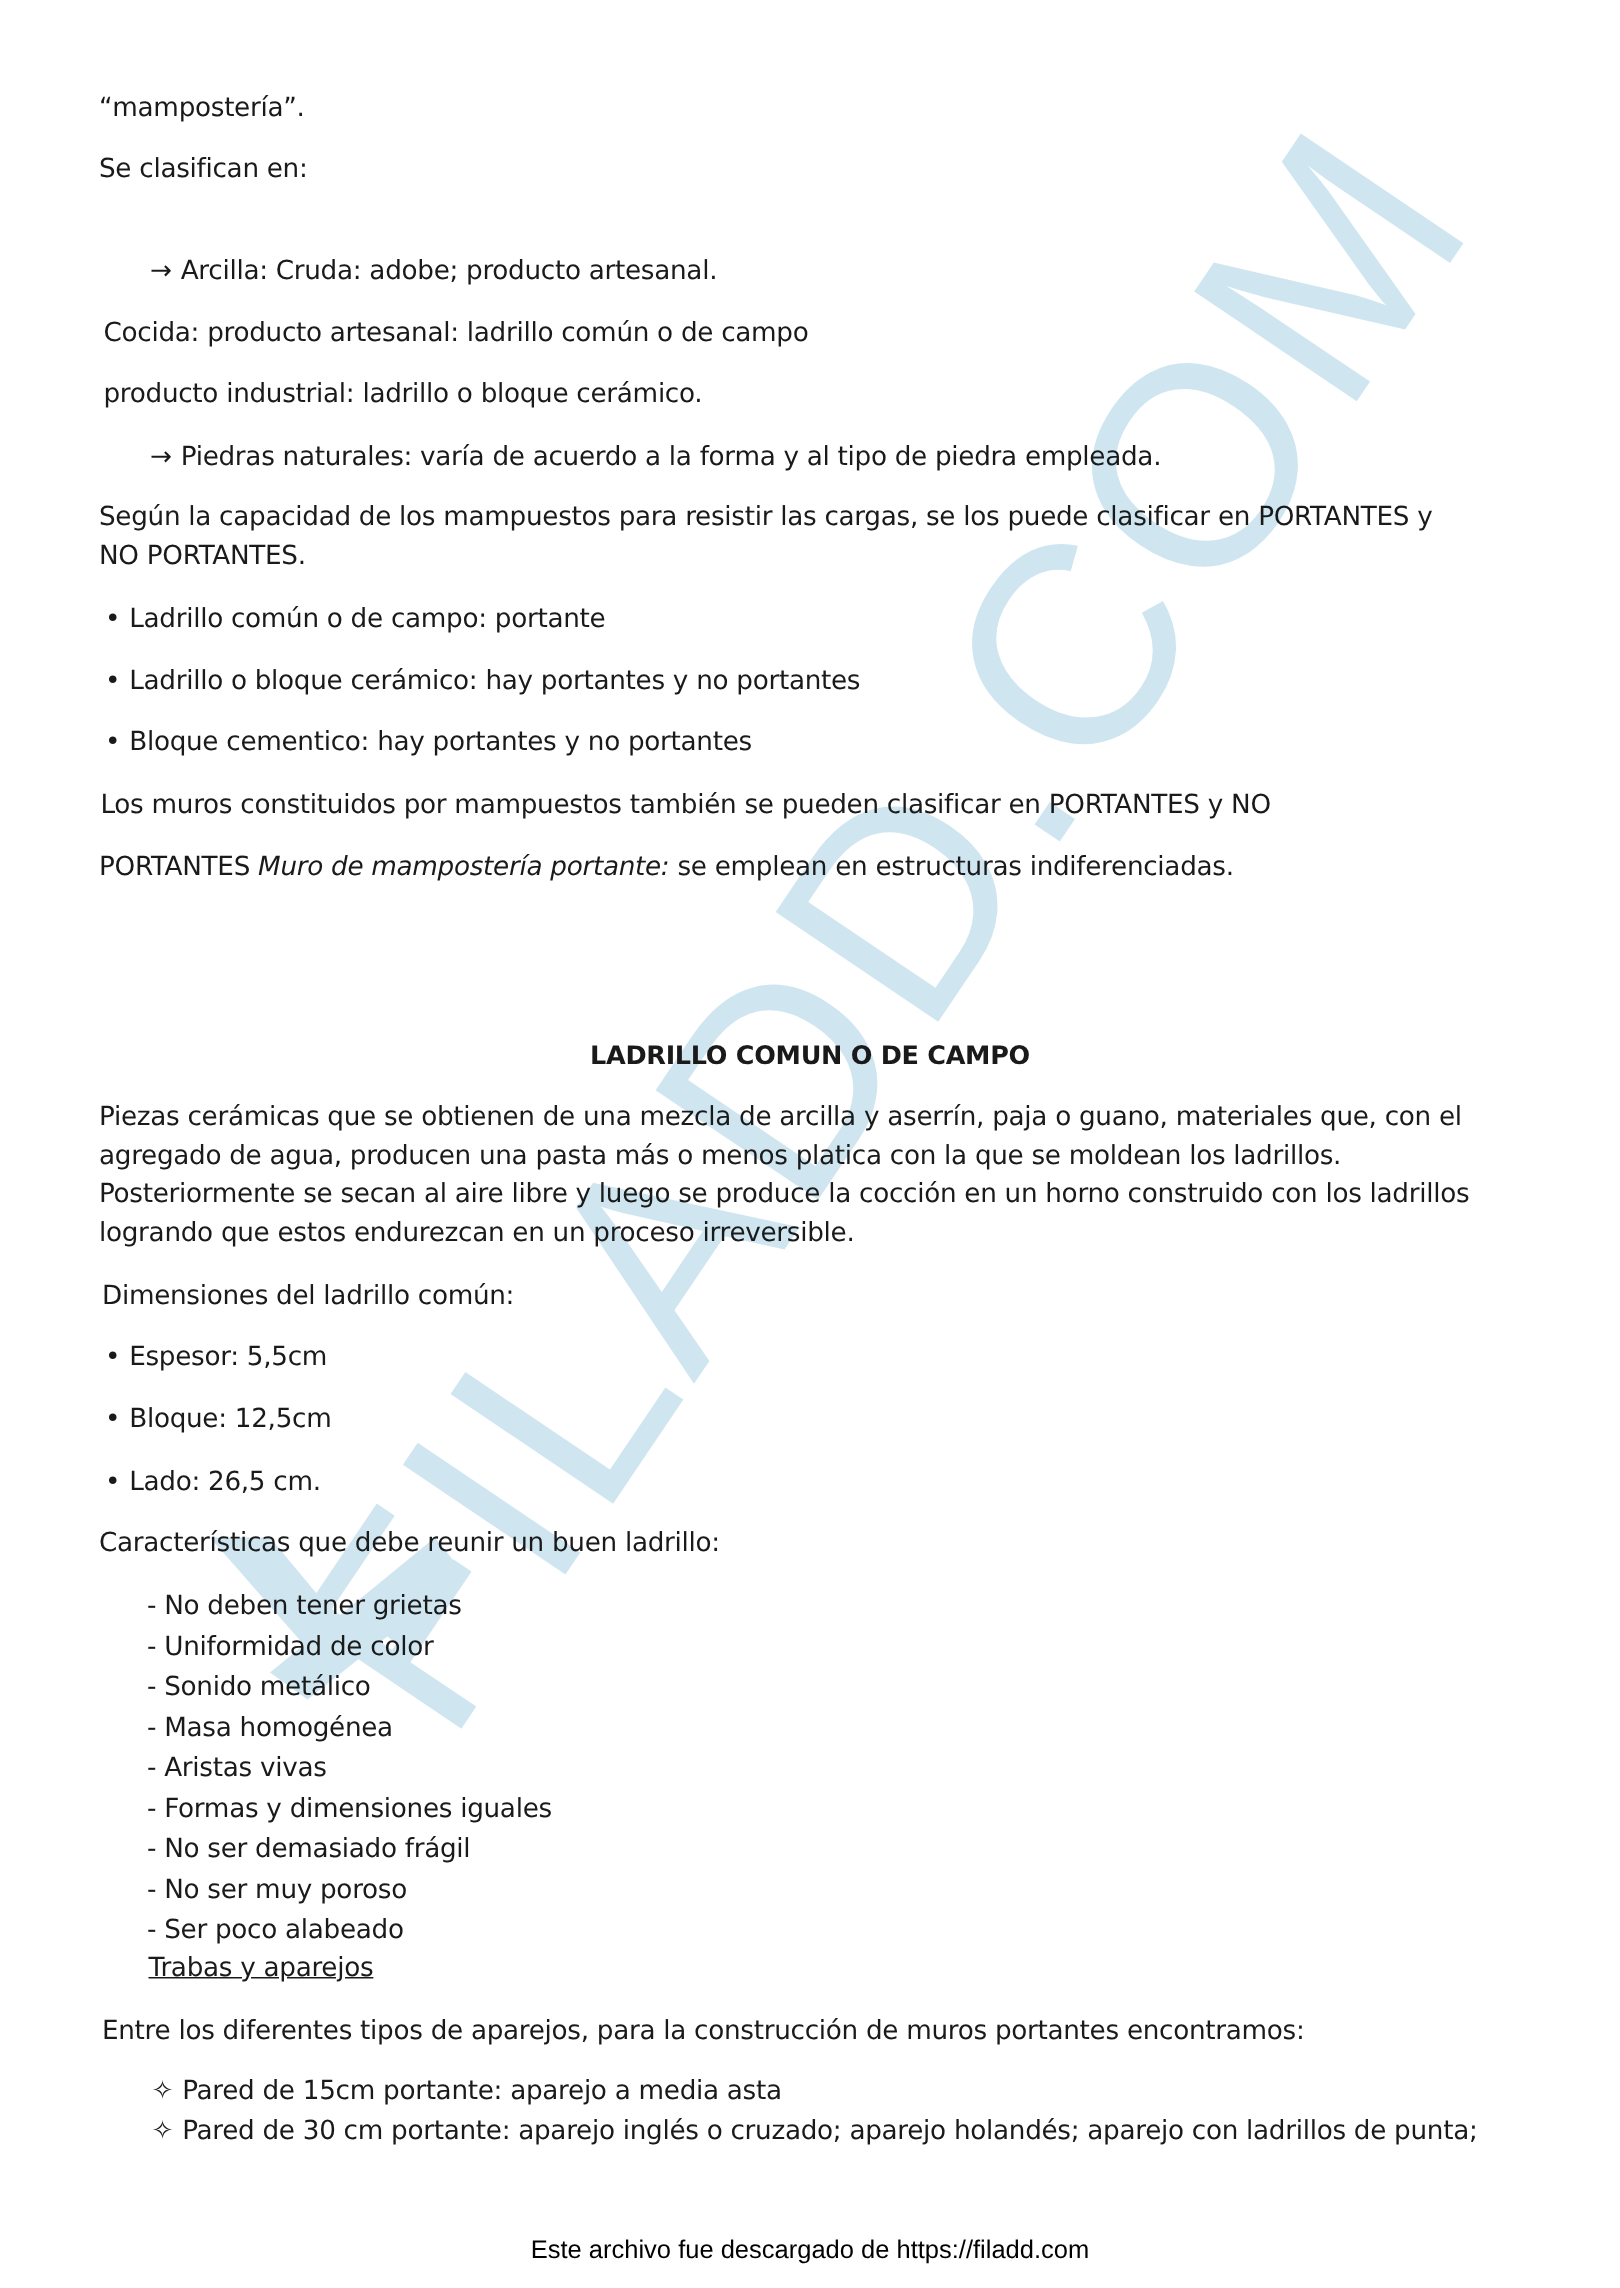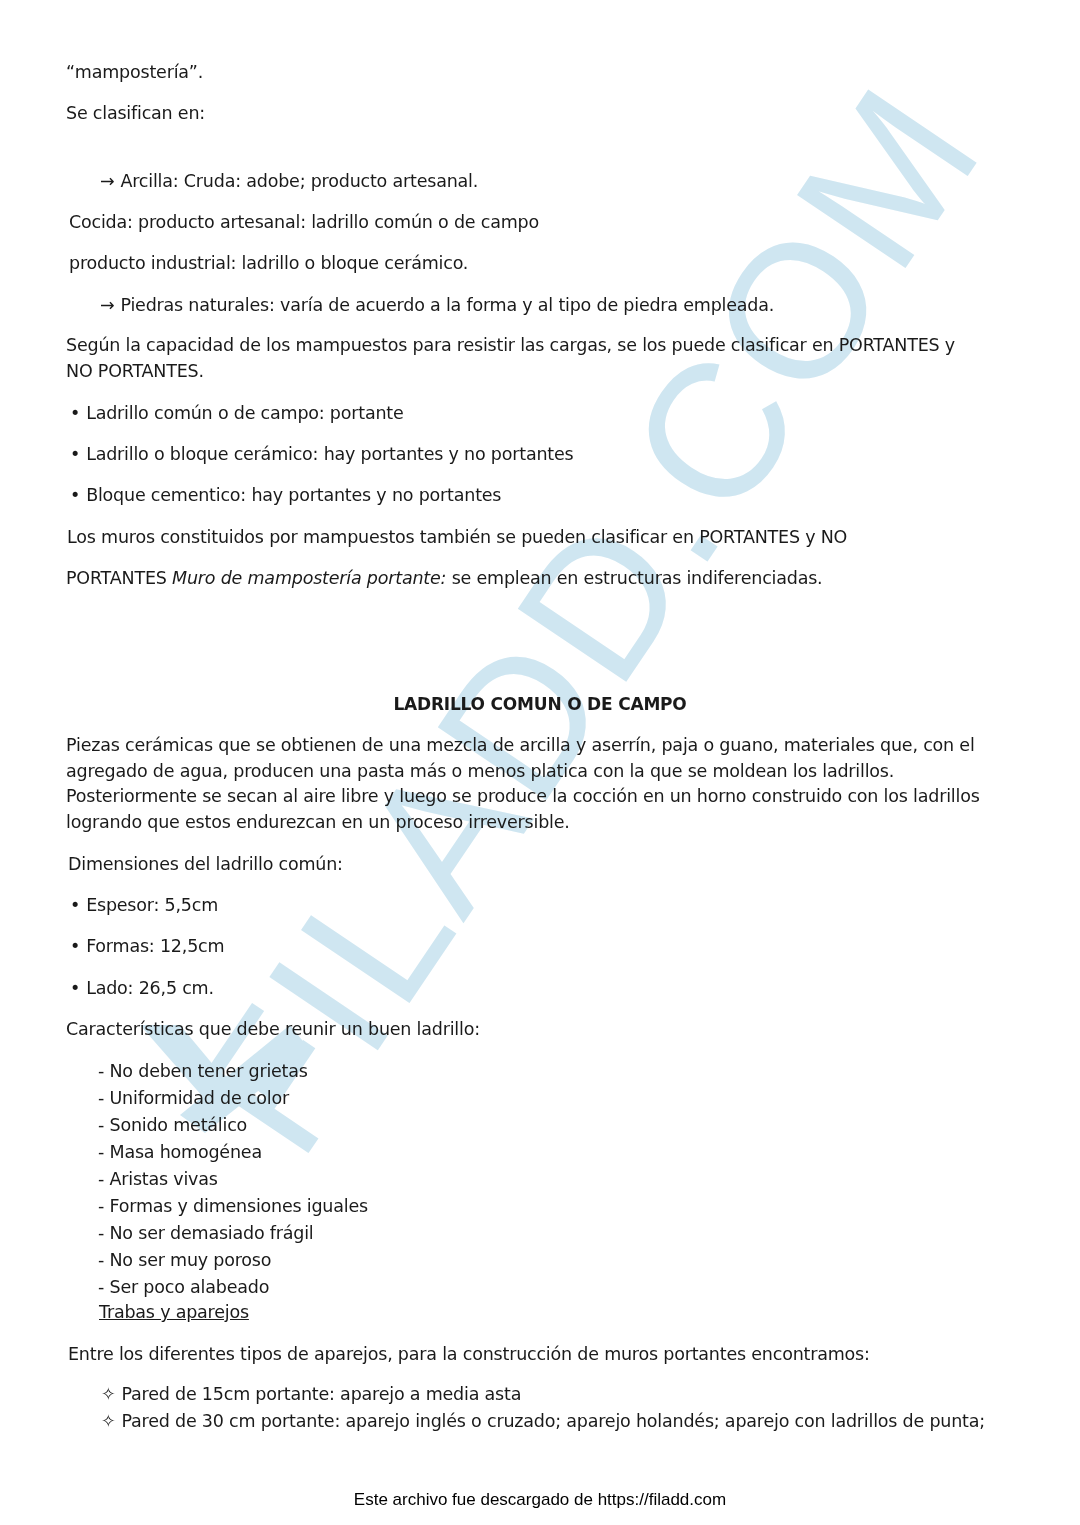--- a/index.html
+++ b/index.html
@@ -132,21 +132,21 @@
   <div class="line bold" style="left:0; width:1080px; text-align:center; top:691px; font-size:17px;">LADRILLO COMUN O DE CAMPO</div>
 
   <div class="para" style="left:66px; top:733px; width:945px;">Piezas cerámicas que se obtienen de una mezcla de arcilla y aserrín, paja o guano, materiales que, con el agregado de agua, producen una pasta más o menos platica con la que se moldean los ladrillos. Posteriormente se secan al aire libre y luego se produce la cocción en un horno construido con los ladrillos logrando que estos endurezcan en un proceso irreversible.</div>
 
   <div class="line" style="left:68px; top:851px;">Dimensiones del ladrillo común:</div>
 
   <div class="line" style="left:70px; top:892px;">
     <span class="glyph">•</span><span>Espesor: 5,5cm</span>
   </div>
   <div class="line" style="left:70px; top:933px;">
-    <span class="glyph">•</span><span>Formas: 12,5cm</span>
+    <span class="glyph">•</span><span>Bloque: 12,5cm</span>
   </div>
   <div class="line" style="left:70px; top:975px;">
     <span class="glyph">•</span><span>Lado: 26,5 cm.</span>
   </div>
 
   <div class="line" style="left:66px; top:1016px;">Características que debe reunir un buen ladrillo:</div>
 
   <div class="line" style="left:98px; top:1058px;">- No deben tener grietas</div>
   <div class="line" style="left:98px; top:1085px;">- Uniformidad de color</div>
   <div class="line" style="left:98px; top:1112px;">- Sonido metálico</div>

